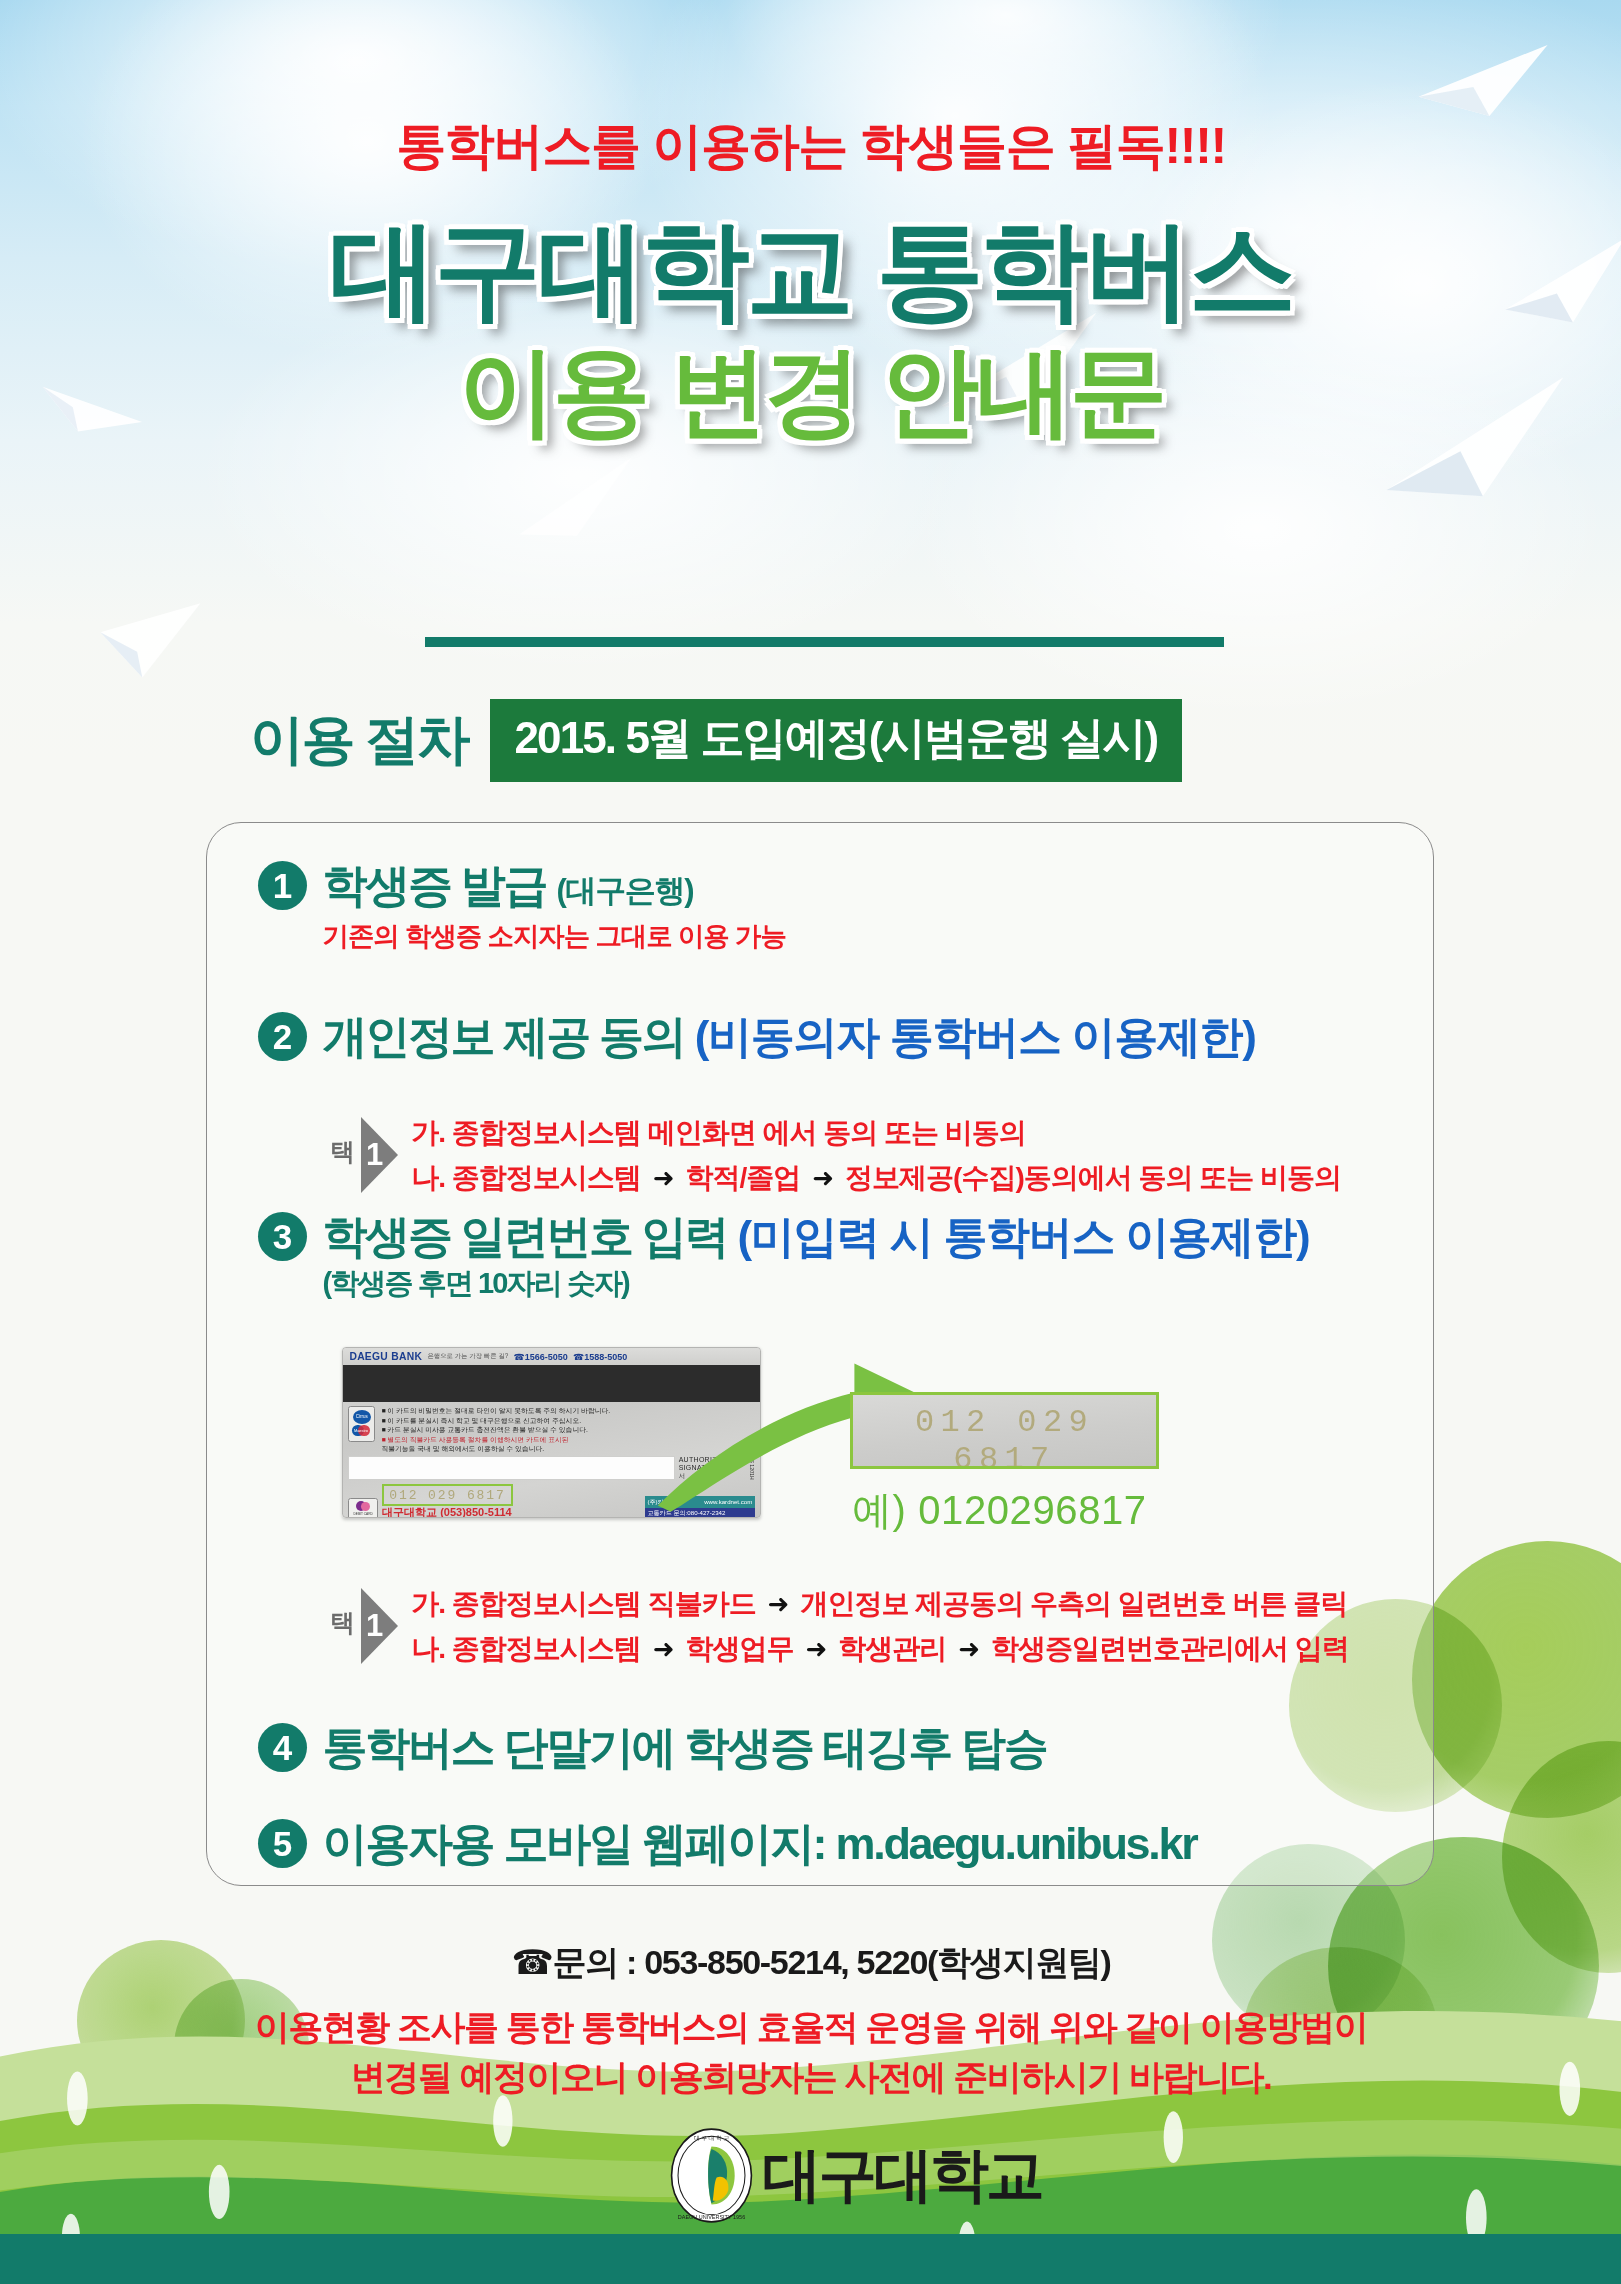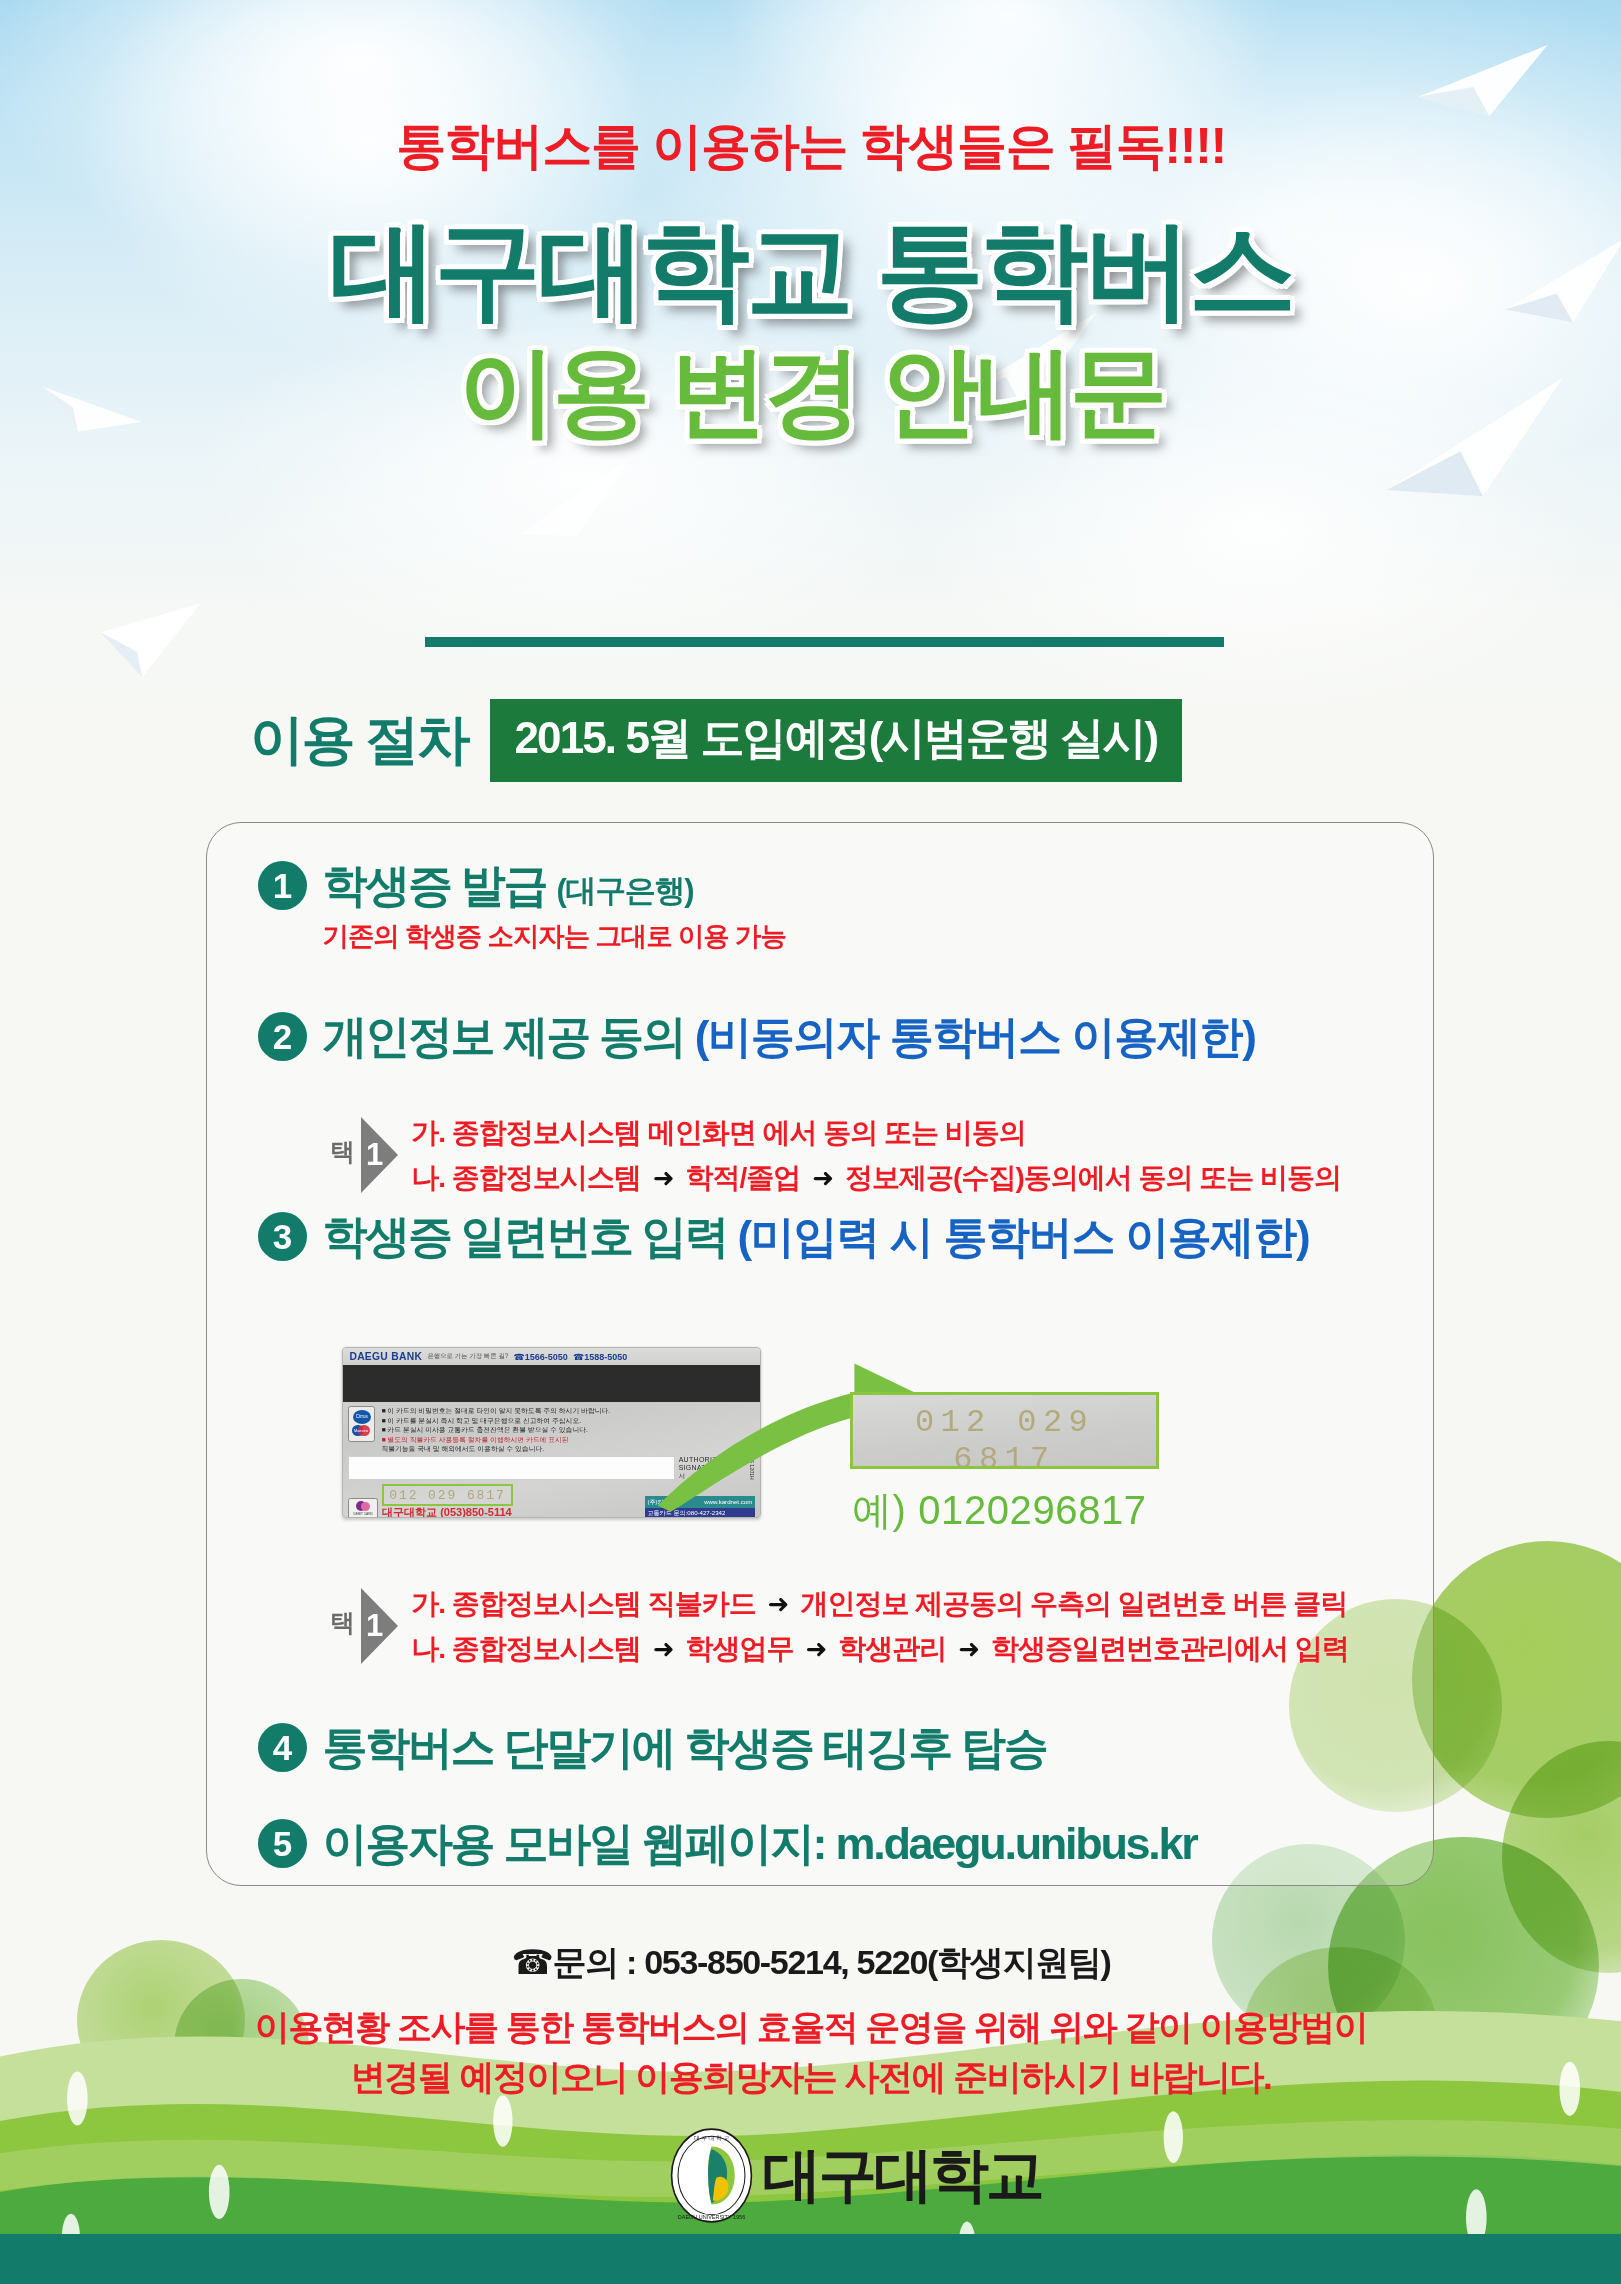--- a/index.html
+++ b/index.html
@@ -386,20 +386,21 @@
     </div>
   </div>
 
   <div class="step" style="left:258px; top:1212px;">
     <div class="num">3</div>
     <div class="step-body">
       <div class="step-head">
         <span>학생증 일련번호 입력</span>
         <span class="sfx-blue">(미입력 시 통학버스 이용제한)</span>
       </div>
+      <div class="sub-line">(학생증 후면 10자리 숫자)</div>
     </div>
   </div>
 
   <div class="card">
     <div class="card-top">
       <span class="dbname">DAEGU BANK</span>
       <span class="dbsub">은행으로 가는 가장 빠른 길?</span>
       <span class="dbtel">☎1566-5050</span>
       <span class="dbtel">☎1588-5050</span>
     </div>

